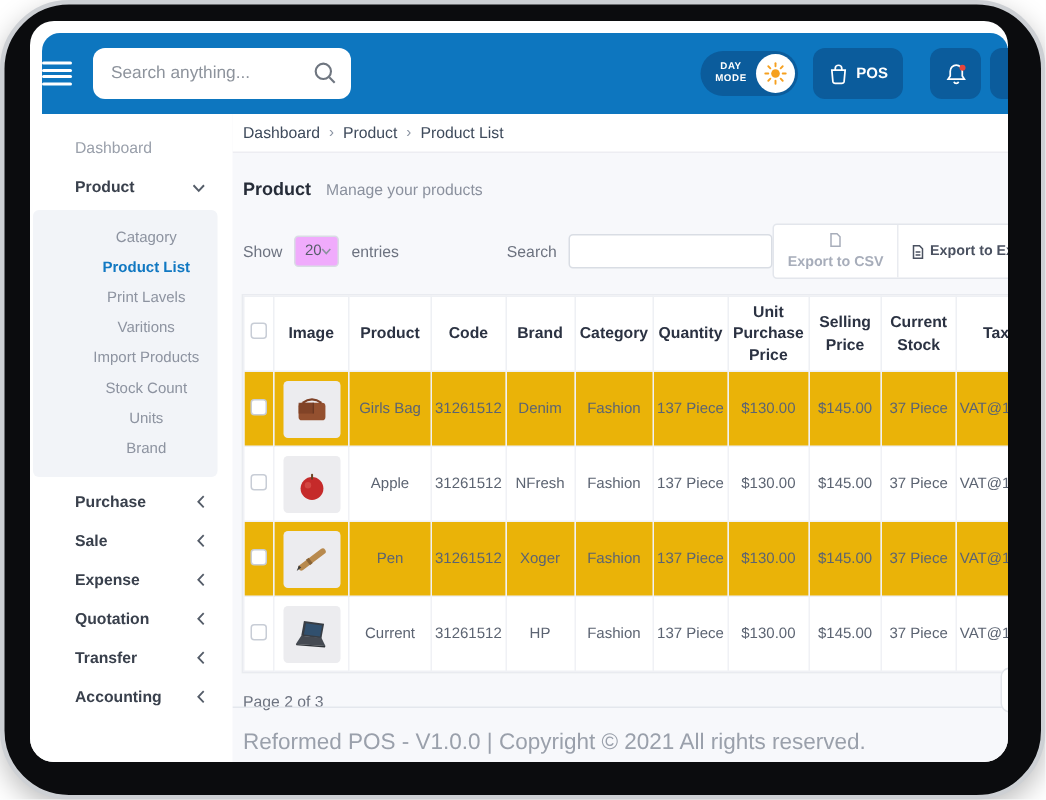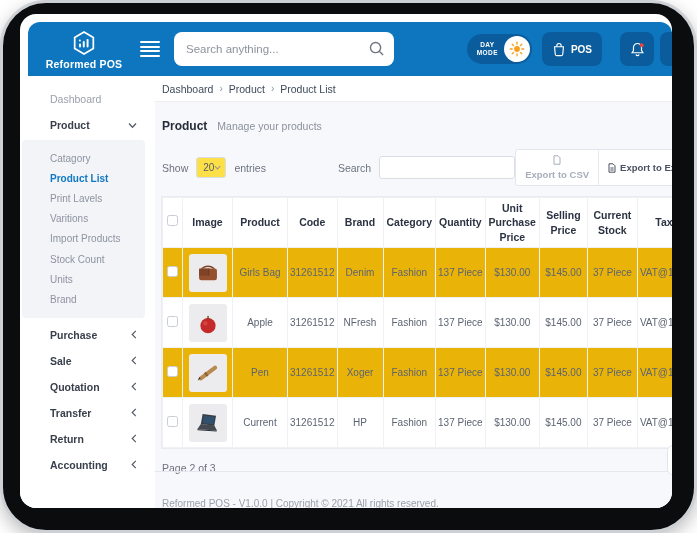--- a/index.html
+++ b/index.html
@@ -7,93 +7,81 @@
   .stage { position:relative; width:697px; height:533px; }
   .device { position:absolute; inset:0; background:#0b0c0e; border-radius:46px; border:3px solid #cdd0d4; box-shadow:0 6px 18px rgba(0,0,0,.25); }
   .screen { position:absolute; left:20px; top:14px; width:652px; height:494px; background:#ffffff; border-radius:16px; overflow:hidden; }
 
   
   .topbar { position:absolute; left:8px; top:8px; right:0; height:54px; background:#0d76bf; border-radius:12px 12px 0 0; display:flex; align-items:center; }
   .brandbox { width:112px; flex:none; display:flex; flex-direction:column; align-items:center; gap:2px; padding-top:2px; }
   .brand-label { color:#fff; font-size:10.5px; font-weight:bold; letter-spacing:.2px; }
   .hamburger { width:20px; height:16px; display:flex; flex-direction:column; justify-content:space-between; cursor:pointer; margin-right:14px; }
   .hamburger span { display:block; height:2.2px; background:#fff; border-radius:2px; }
-  .searchwrap { position:relative; width:220px; height:34px; }
+  .searchwrap { position:relative; width:172px; height:34px; }
   .searchwrap input { width:100%; height:100%; border:none; border-radius:8px; padding:0 30px 0 12px; font-size:11.5px; color:#333; outline:none; font-family:inherit; }
   .searchwrap input::placeholder { color:#8d939c; }
   .search-ico { position:absolute; right:9px; top:8px; }
   .tb-spacer { flex:1; }
   .daymode { height:30px; background:#0b5c9c; border-radius:15px; display:flex; align-items:center; padding:0 2px 0 10px; gap:6px; cursor:pointer; }
   .daymode-text { color:#fff; font-size:6.5px; font-weight:bold; letter-spacing:.4px; text-align:center; line-height:1.25; }
   .sun-circle { width:26px; height:26px; border-radius:50%; background:#fff; display:flex; align-items:center; justify-content:center; }
   .posbtn { height:34px; background:#0b5c9c; border-radius:8px; display:flex; align-items:center; gap:5px; padding:0 10px; margin-left:10px; cursor:pointer; }
   .posbtn span { color:#fff; font-size:10px; font-weight:bold; }
   .bellbtn { width:34px; height:34px; background:#0b5c9c; border-radius:8px; display:flex; align-items:center; justify-content:center; margin-left:18px; position:relative; cursor:pointer; }
   .cutbtn { width:36px; height:34px; background:#0b5c9c; border-radius:8px; margin-left:6px; margin-right:-24px; }
 
   
   .appbody { position:absolute; left:0; top:62px; right:0; bottom:0; display:flex; }
   .sidebar { width:135px; flex:none; background:#fff; padding-top:10px; font-size:10.5px; }
   .side-item { display:flex; align-items:center; justify-content:space-between; padding:7px 18px 7px 30px; color:#39404c; font-weight:bold; cursor:pointer; }
   .side-item.dim { color:#9aa0ab; font-weight:normal; }
-  .submenu { background:#f2f4f8; border-radius:4px; margin:2px 10px 4px 2px; padding:8px 0 8px 28px; }
+  .submenu { background:#f2f4f8; border-radius:4px; margin:2px 10px 4px 2px; padding:8px 0 8px 28px;text-align:center; }
   .submenu div { padding:4.6px 0; color:#8d93a0; cursor:pointer; font-size:10px; }
   .submenu .active { color:#1178c2; font-weight:bold; }
   .chev { color:#6b7280; display:flex; }
 
   .main { flex:1; min-width:0; background:#f7f8fb; position:relative; overflow:hidden; }
   .breadcrumb { height:26px; background:#fff; border-bottom:1px solid #ededf2; display:flex; align-items:center; gap:6px; padding-left:7px; font-size:10.5px; color:#3e4a5b; }
   .bc-sep { color:#8b94a3; font-size:10px; }
   .pagehead { padding:17px 0 0 7px; display:flex; align-items:baseline; gap:10px; }
   .pagehead h1 { font-size:12px; color:#262c38; }
   .pagehead p { font-size:10.5px; color:#8b919e; }
 
   .controls { display:flex; align-items:center; margin:16px 0 10px 7px; font-size:10.5px; color:#6d7380; }
-  .select20 { display:flex; align-items:center; justify-content:space-between; width:36px; height:21px; border:1px solid #d9dde4; border-radius:3px; background:#fde047; margin:0 8px; padding:0 4px 0 6px; font-size:10px; color:#555c68; cursor:pointer; }
+  .select20 { display:flex; align-items:center; justify-content:space-between; width:36px; height:21px; border:1px solid #d9dde4; border-radius:3px; background:#f0abfc; margin:0 8px; padding:0 4px 0 6px; font-size:10px; color:#555c68; cursor:pointer; }
   .searchbox { display:flex; align-items:center; gap:8px; margin-left:72px; }
   .searchbox input { width:136px; height:23px; border:1px solid #d9dde4; border-radius:3px; background:#fff; outline:none; padding:0 6px; font-family:inherit; font-size:10px; }
   .exports { display:flex; margin-left:auto; border:1px solid #e3e6ec; border-radius:3px; background:#fff; }
   .exp-btn { display:flex; align-items:center; gap:4px; padding:5px 9px; font-size:9.5px; color:#4a5160; font-weight:bold; border-right:1px solid #e9ebf0; cursor:pointer; white-space:nowrap; }
   .exp-btn:last-child { border-right:none; }
   .exp-btn.dim { color:#a7adba;flex-direction:column; }
 
   .tablecard { background:#fff; border:1px solid #e9ebf0; margin-left:6px; width:620px; }
   table { border-collapse:collapse; table-layout:fixed; font-size:10px; }
   th { height:50px; font-size:10.5px; color:#2b3242; font-weight:bold; border:1px solid #eef0f4; background:#fff; padding:2px 3px; line-height:1.35; text-align:center; }
   td { height:50px; color:#5c6472; border:1px solid #f0f1f5; text-align:center; padding:2px; }
   tr.odd td { background:#eab308; }
   .cbx { width:11px; height:11px; border:1px solid #c8cdd6; border-radius:2.5px; background:#fff; display:inline-block; cursor:pointer; }
   .thumb { width:38px; height:38px; background:#ececef; border-radius:3px; margin:0 auto; display:flex; align-items:center; justify-content:center; }
 
   .pagination { margin:13px 0 0 7px; font-size:10.5px; color:#6d7380; }
   .pager-sliver { position:absolute; left:512px; top:369px; width:40px; height:30px; background:#fff; border:1px solid #e2e5ea; border-radius:6px; }
-  .footer { position:absolute; left:0; right:4px; top:395px; border-top:1px solid #e4e7ed; padding:26px 0 0 7px; font-size:10px; color:#9aa0ab; }
+  .footer { position:absolute; left:0; right:4px; top:395px; border-top:1px solid #e4e7ed; padding:14px 0 0 7px; font-size:15px; color:#9aa0ab; }
 
   svg { display:block; }
 </style>
 </head>
 <body>
 
 <div class="stage">
   <div class="device"></div>
   <div class="screen">
 
     <div class="topbar">
-      <div class="brandbox">
-        <span>
-          <svg width="26" height="26" viewBox="0 0 24 24" fill="none" stroke="#fff" stroke-width="1.6">
-            <path d="M12 1.8 L20.6 6.9 V17.1 L12 22.2 L3.4 17.1 V6.9 Z"></path>
-            <circle cx="8.2" cy="9.6" r="0.9" fill="#fff" stroke="none"></circle>
-            <rect x="7.4" y="12.4" width="1.8" height="3.8" rx="0.9" fill="#fff" stroke="none"></rect>
-            <rect x="10.9" y="10.2" width="1.8" height="6" rx="0.9" fill="#fff" stroke="none"></rect>
-            <rect x="14.4" y="8.2" width="1.8" height="8" rx="0.9" fill="#fff" stroke="none"></rect>
-          </svg>
-        </span>
-        <span class="brand-label">Reformed POS</span>
-      </div>
       <div class="hamburger">
         <span></span>
           <span></span>
           <span></span>
           <span></span>
       </div>
       <div class="searchwrap">
         <input type="text" placeholder="Search anything..." style="">
         <span class="search-ico">
           <svg width="17" height="17" viewBox="0 0 18 18" fill="none" stroke="#6f7680" stroke-width="1.5">
@@ -179,37 +167,37 @@
           </div>
         <div class="side-item">
             <span>Sale</span>
             <span class="chev">
               <svg width="6" height="9" viewBox="0 0 6 9" fill="none" stroke="#555d69" stroke-width="1.2">
                 <polyline points="4.8,0.8 1.2,4.5 4.8,8.2"></polyline>
               </svg>
             </span>
           </div>
         <div class="side-item">
+            <span>Expense</span>
+            <span class="chev">
+              <svg width="6" height="9" viewBox="0 0 6 9" fill="none" stroke="#555d69" stroke-width="1.2">
+                <polyline points="4.8,0.8 1.2,4.5 4.8,8.2"></polyline>
+              </svg>
+            </span>
+          </div>
+        <div class="side-item">
             <span>Quotation</span>
             <span class="chev">
               <svg width="6" height="9" viewBox="0 0 6 9" fill="none" stroke="#555d69" stroke-width="1.2">
                 <polyline points="4.8,0.8 1.2,4.5 4.8,8.2"></polyline>
               </svg>
             </span>
           </div>
         <div class="side-item">
             <span>Transfer</span>
-            <span class="chev">
-              <svg width="6" height="9" viewBox="0 0 6 9" fill="none" stroke="#555d69" stroke-width="1.2">
-                <polyline points="4.8,0.8 1.2,4.5 4.8,8.2"></polyline>
-              </svg>
-            </span>
-          </div>
-        <div class="side-item">
-            <span>Return</span>
             <span class="chev">
               <svg width="6" height="9" viewBox="0 0 6 9" fill="none" stroke="#555d69" stroke-width="1.2">
                 <polyline points="4.8,0.8 1.2,4.5 4.8,8.2"></polyline>
               </svg>
             </span>
           </div>
         <div class="side-item">
             <span>Accounting</span>
             <span class="chev">
               <svg width="6" height="9" viewBox="0 0 6 9" fill="none" stroke="#555d69" stroke-width="1.2">

